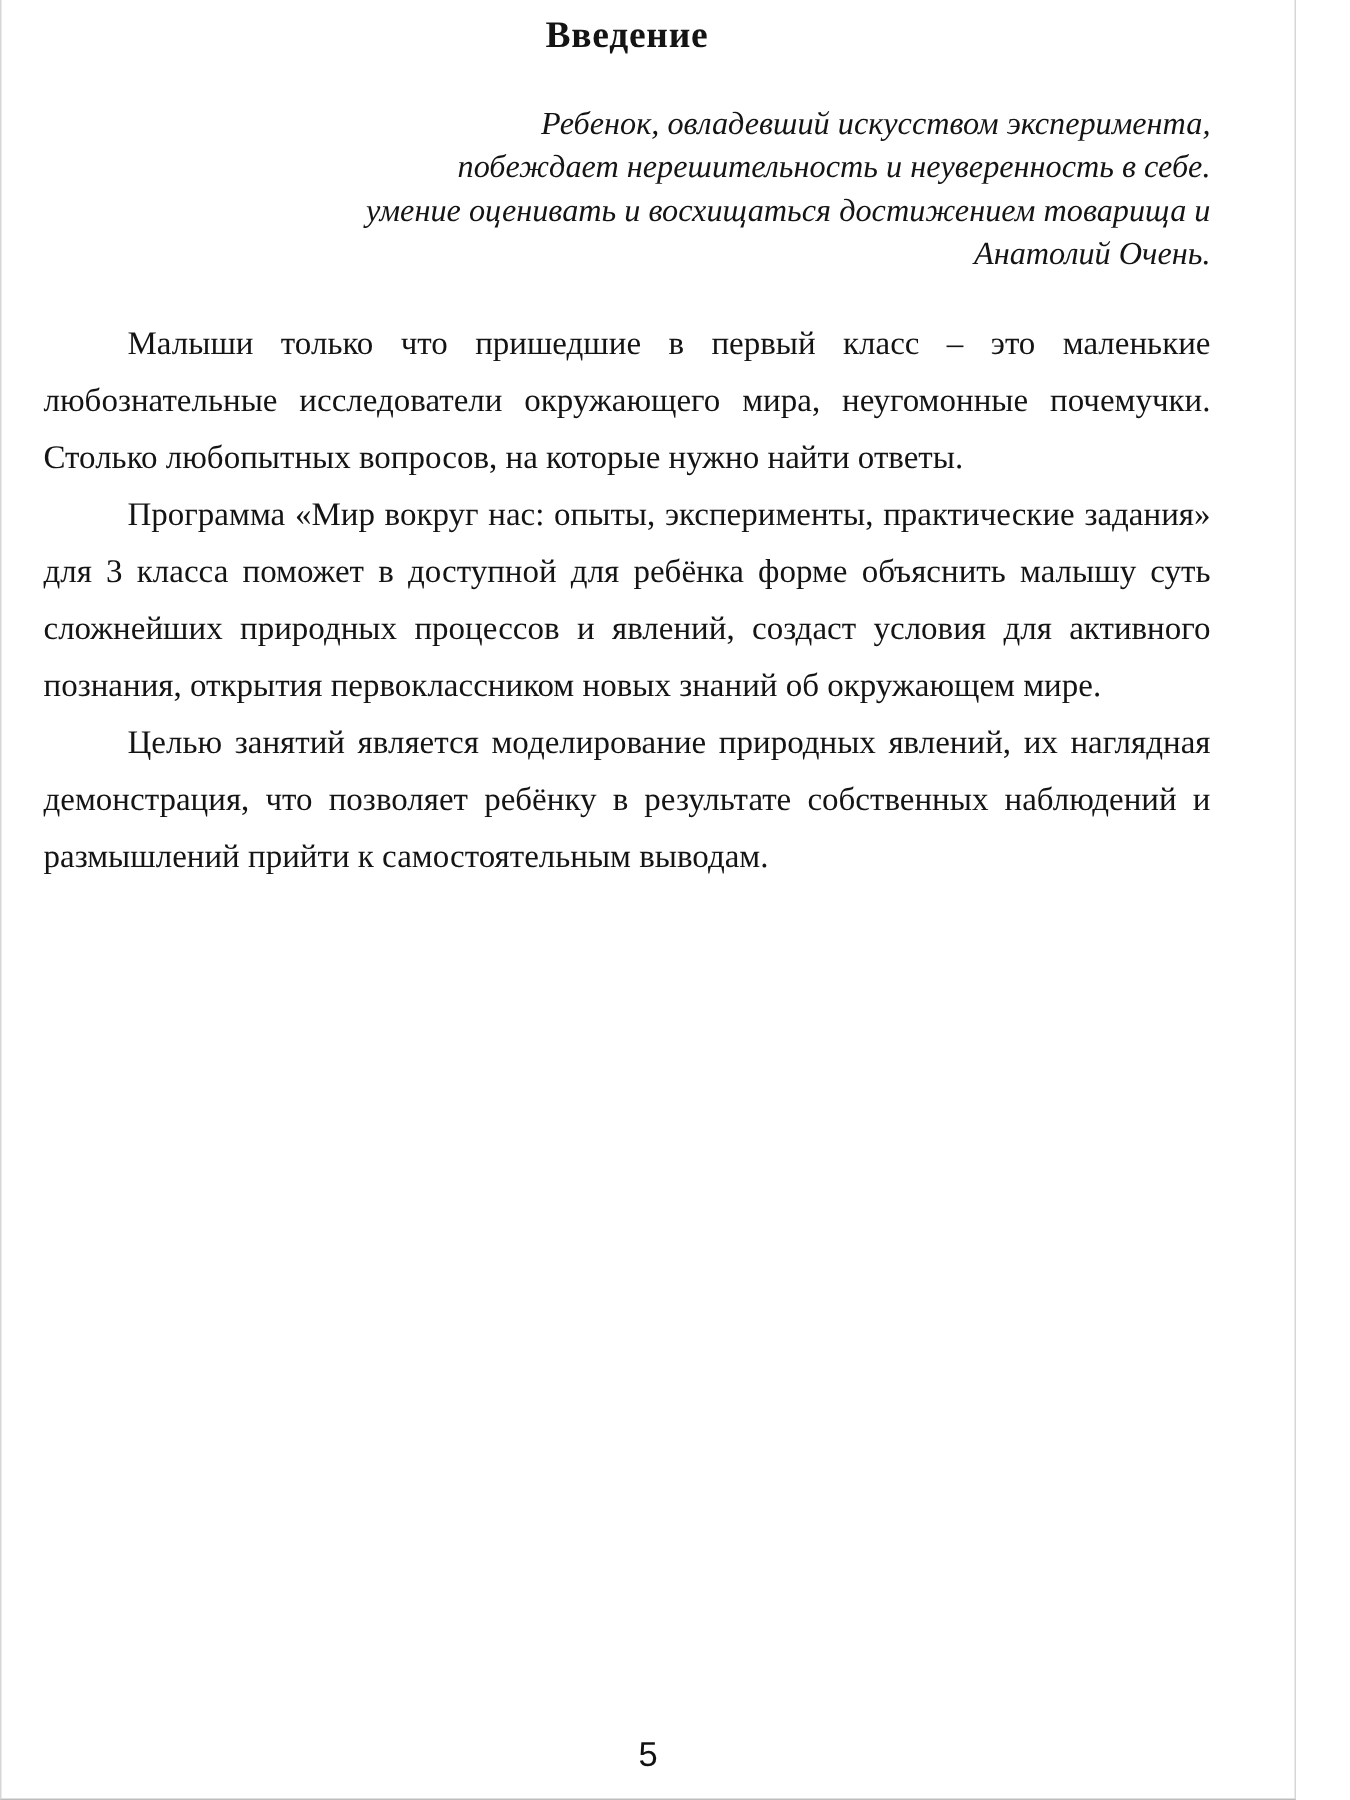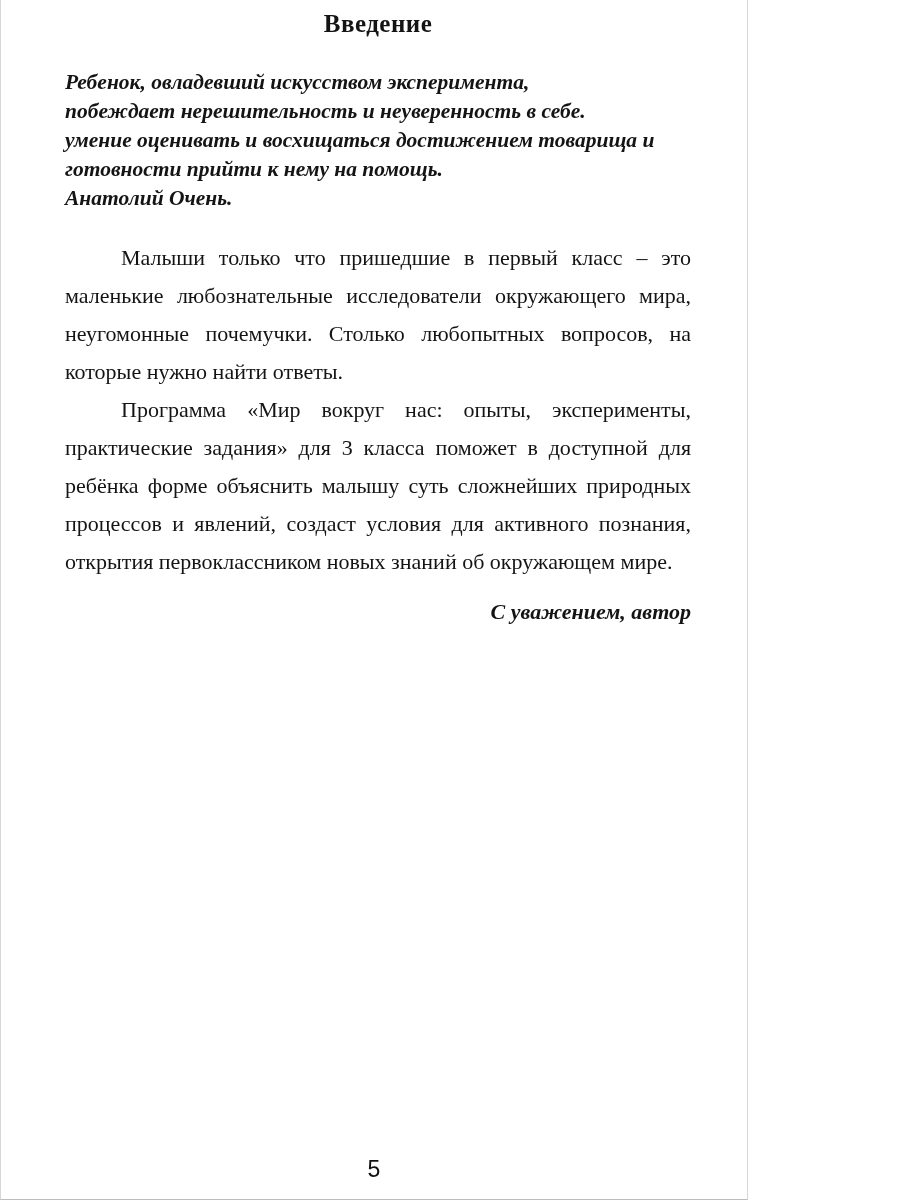--- a/index.html
+++ b/index.html
@@ -9,40 +9,40 @@
   }
   body {
     width: 900px;
     height: 1200px;
     font-family: "Liberation Serif", serif;
     color: #141414;
   }
   .sheet {
     position: relative;
     box-sizing: border-box;
-    width: 748px;
+    width: 864px;
     height: 1200px;
-    padding: 8px 56px 0 64px;
+    padding: 8px 56px 0 28px;
     border-left: 1px solid #d6d6d6;
     border-right: 1px solid #d6d6d6;
     border-bottom: 1px solid #bdbdbd;
     background: #ffffff;
     overflow: hidden;
   }
   .title {
     margin: 2px 0 30px 0;
     text-align: center;
     font-size: 25px;
     font-weight: bold;
     letter-spacing: 0.5px;
   }
   .epigraph {
-    text-align: left;
+    text-align: right;
     font-style: italic;
-    font-weight: bold;
+    font-weight: normal;
     font-size: 21.5px;
     line-height: 29px;
     margin: 0 0 26px 0;
   }
   .epigraph .line,
   .epigraph .author {
     white-space: nowrap;
   }
   .bodytext p {
     margin: 0;
@@ -74,26 +74,25 @@
 <body>
 
 <div class="sheet">
 
   <h1 class="title">Введение</h1>
 
   <div class="epigraph">
     <div class="line">Ребенок, овладевший искусством эксперимента,</div>
     <div class="line">побеждает нерешительность и неуверенность в себе.</div>
     <div class="line">умение оценивать и восхищаться достижением товарища и</div>
-    <div class="line">готовности прийти к нему на помощь.</div>
     <div class="author">Анатолий Очень.</div>
   </div>
 
   <div class="bodytext">
     <p>Малыши только что пришедшие в первый класс – это маленькие любознательные исследователи окружающего мира, неугомонные почемучки. Столько любопытных вопросов, на которые нужно найти ответы.</p>
     <p>Программа «Мир вокруг нас: опыты, эксперименты, практические задания» для 3 класса поможет в доступной для ребёнка форме объяснить малышу суть сложнейших природных процессов и явлений, создаст условия для активного познания, открытия первоклассником новых знаний об окружающем мире.</p>
+    <p>Целью занятий является моделирование природных явлений, их наглядная демонстрация, что позволяет ребёнку в результате собственных наблюдений и размышлений прийти к самостоятельным выводам.</p>
   </div>
 
-  <div class="closing">С уважением, автор</div>
 
   <div class="page-number">5</div>
 
 </div>
 
 </body></html>

